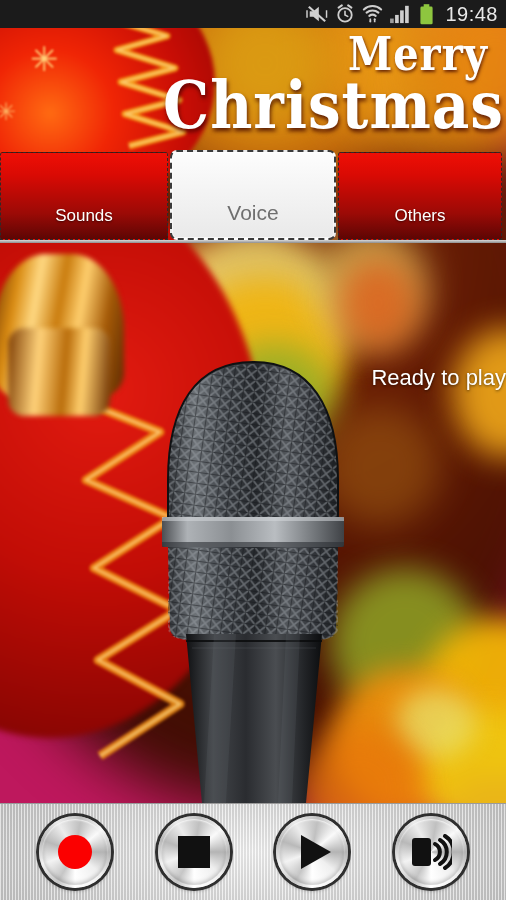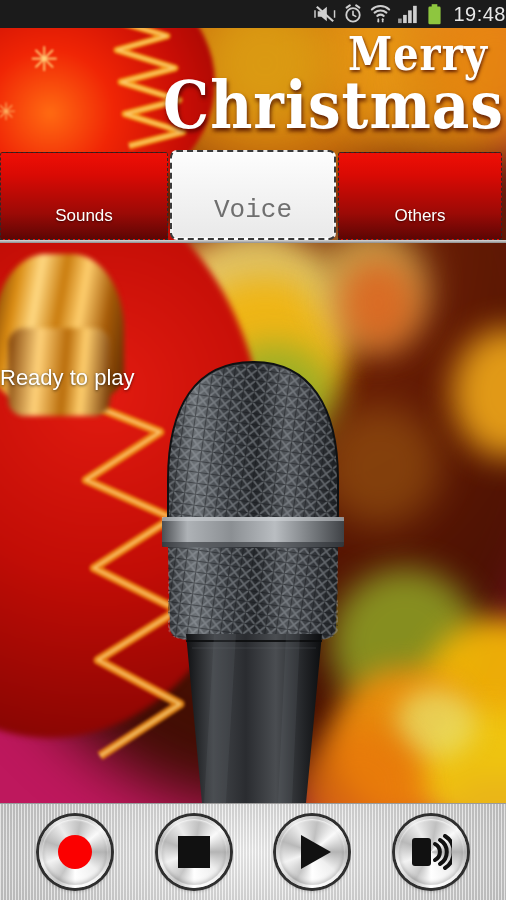--- a/index.html
+++ b/index.html
@@ -5,21 +5,21 @@
   * { margin:0; padding:0; box-sizing:border-box; }
   html,body { width:506px; height:900px; overflow:hidden; background:#000;
               font-family:"Liberation Sans", sans-serif; }
 
   #app { position:relative; width:506px; height:900px; overflow:hidden; }
 
   
   .statusbar{
     position:absolute; left:0; top:0; width:506px; height:28px;
     background:#1b1b1b; display:flex; align-items:center;
-    justify-content:flex-end; gap:7px; z-index:40;
+    justify-content:flex-end; padding-right:8px; gap:7px; z-index:40;
   }
   .statusbar .sicon{ display:block; }
   .clock{ color:#e8e8e8; font-size:20px; letter-spacing:.5px; margin-left:4px;
           font-family:"Liberation Sans", sans-serif; }
 
   
   .photo{ position:absolute; left:0; top:28px; width:506px; height:775px;
           overflow:hidden; background:#be185d; z-index:1; }
   .photo .layer{ position:absolute; inset:0; }
   .blob{ position:absolute; border-radius:50%; filter:blur(16px); }
@@ -70,32 +70,31 @@
     display:flex; align-items:flex-end; justify-content:center;
     padding-bottom:13px; border-radius:3px 3px 0 0;
   }
   .tab-inactive{
     background:linear-gradient(180deg,#ef0f05 0%,#d90a04 26%,#9c0a06 70%,#5d0604 100%);
     color:#ffffff; font-size:17px;
     text-shadow:0 1px 2px rgba(0,0,0,.55);
   }
   .tab-active{
     background:linear-gradient(180deg,#fdfdfd 0%,#f2f2f2 55%,#e9e9e9 100%);
-    color:#6f6f6f; font-size:26px;
+    color:#6f6f6f; font-size:21px;
     border:2px dashed #3a3a3a; border-radius:7px; height:90px;
     box-shadow:0 0 0 1px rgba(255,255,255,.6) inset;
     z-index:22;
-    font-family:Liberation Mono, monospace;
   }
   .tab-sep{ position:absolute; left:0; top:240px; width:506px; height:3px;
             background:linear-gradient(180deg,#d8d8d8,#8e8e8e); z-index:21; }
 
   
   .status-text{
-    position:absolute; left:0; top:365px; width:506px; text-align:left;
+    position:absolute; left:0; top:365px; width:506px; text-align:right;
     color:#ffffff; font-size:22px; z-index:15;
     text-shadow:0 1px 3px rgba(0,0,0,.6);
   }
 
   
   .mic{ position:absolute; left:0; top:28px; width:506px; height:775px; z-index:12; }
 
   
   .controls{
     position:absolute; left:0; top:803px; width:506px; height:97px; z-index:30;

